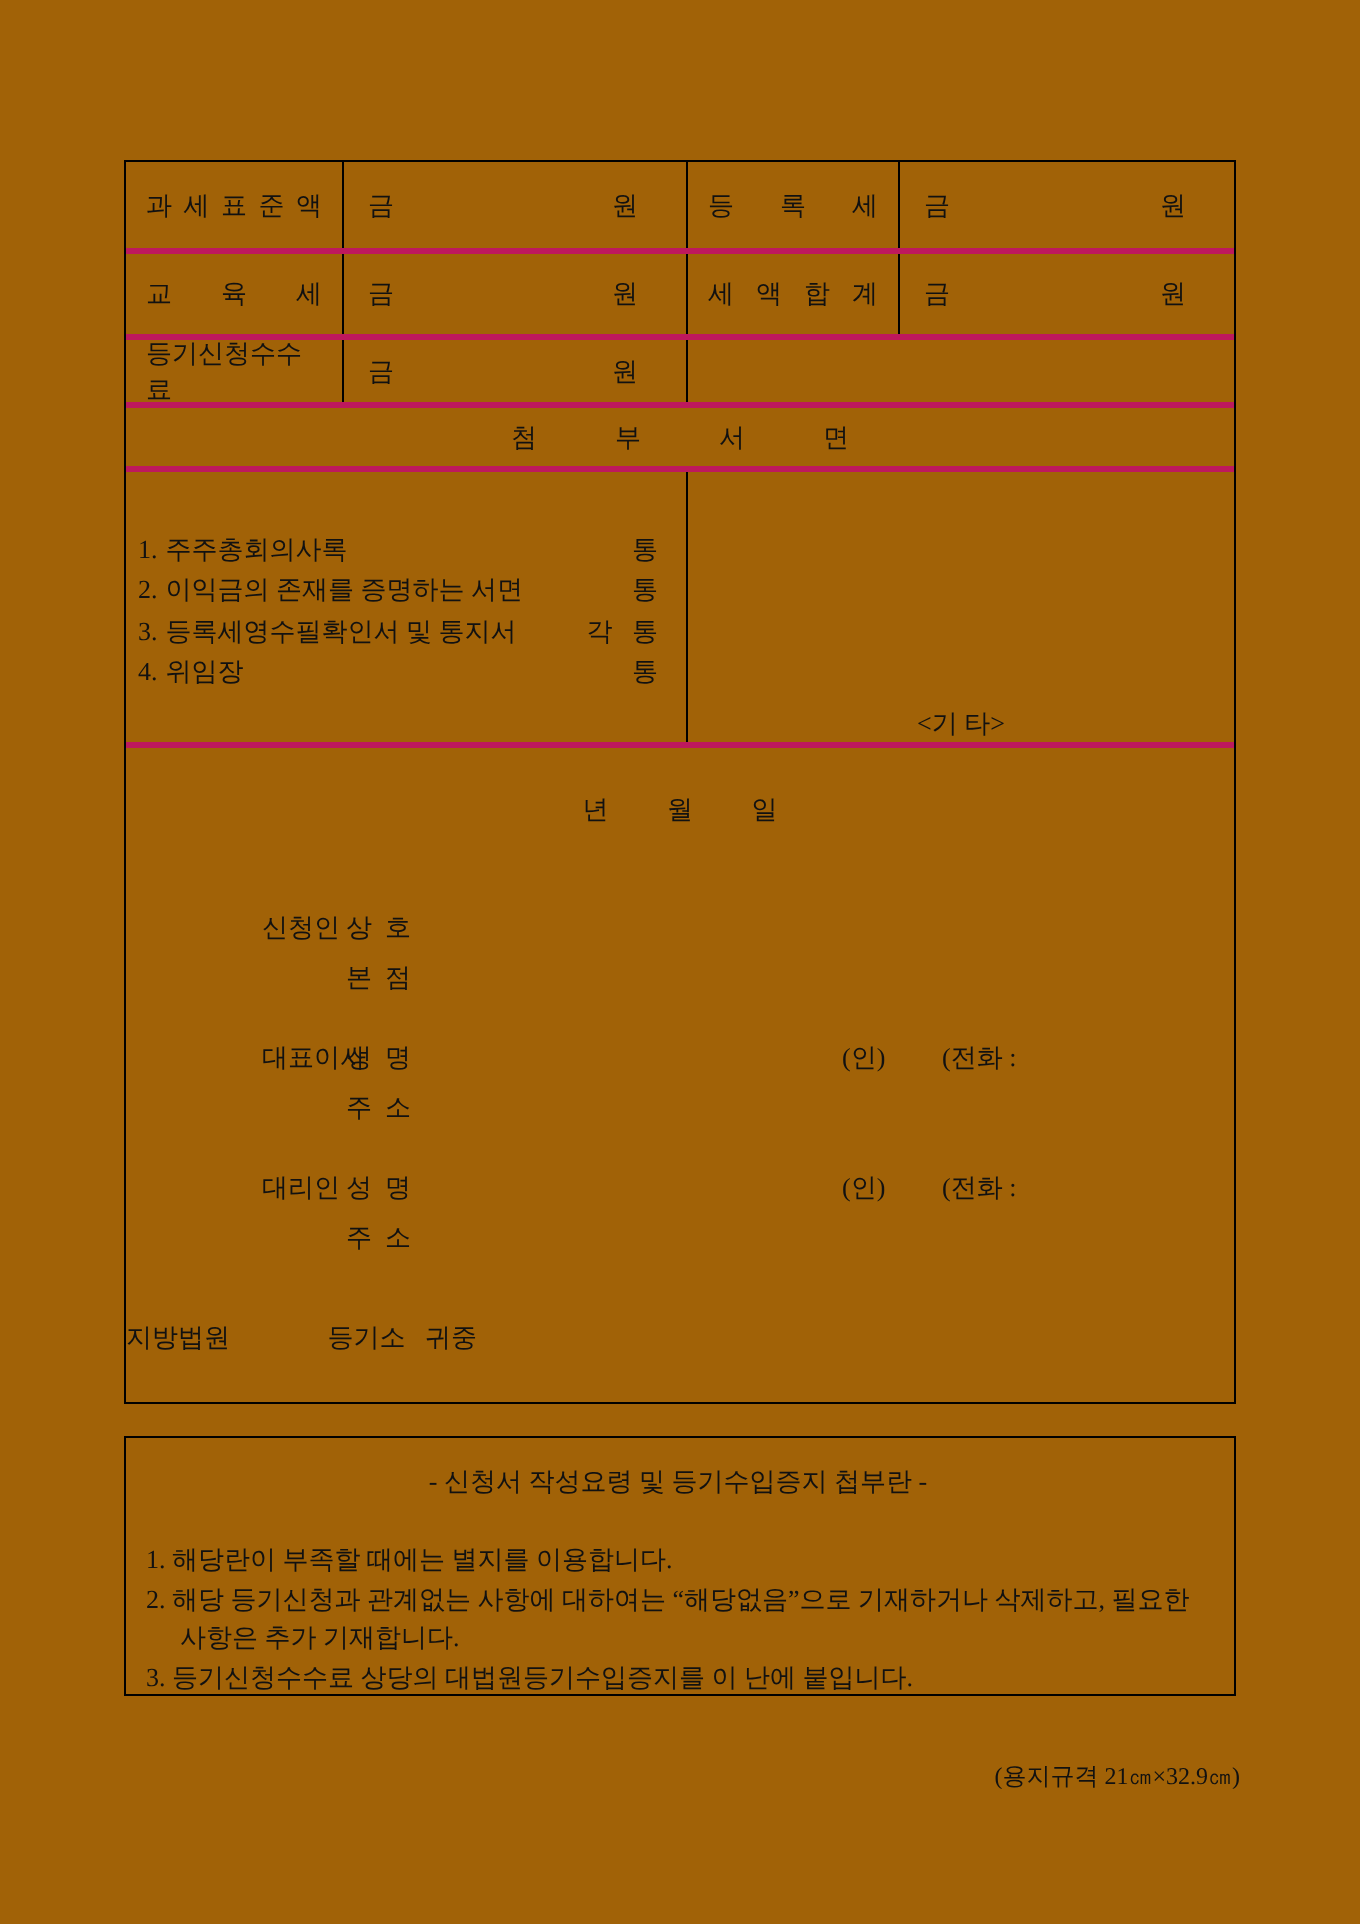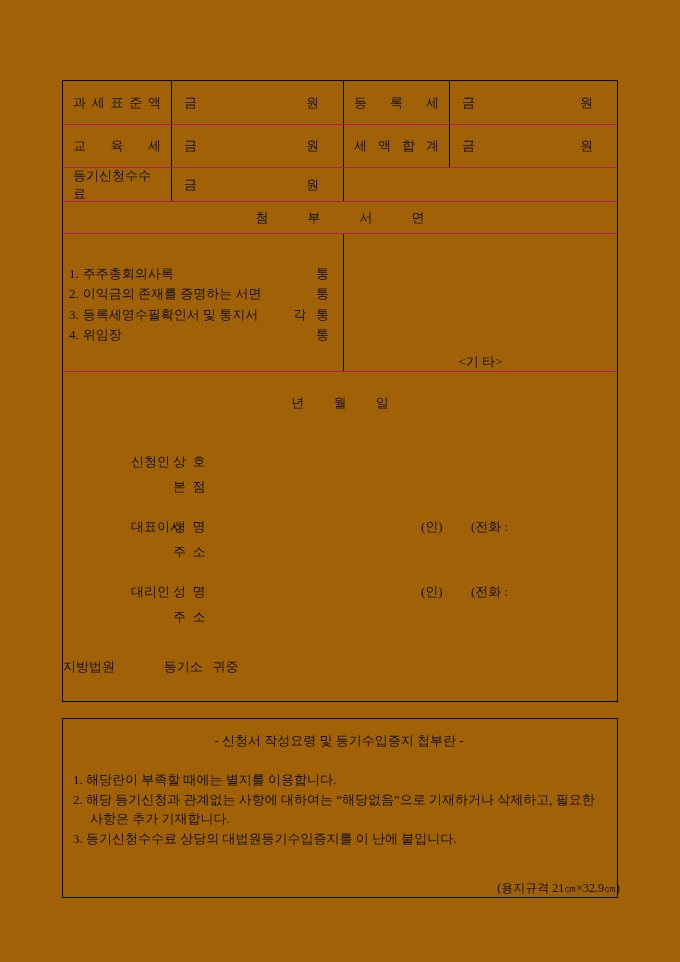--- a/index.html
+++ b/index.html
@@ -18,21 +18,21 @@
   }
 
   
   .form-table {
     position: absolute;
     left: 62px;
     top: 80px;
     width: 556px;
     border: 1px solid #000;
   }
-  .row { display: grid; border-top: 1px solid #be185d; }
+  .row { display: grid; border-top: 3px solid #be185d; }
   .row:first-child { border-top: none; }
   .r-money { grid-template-columns: 108px 172px 106px 1fr; height: 43px; }
   .r-fee   { grid-template-columns: 108px 172px 1fr; height: 34px; }
   .r-attach-header { grid-template-columns: 1fr; height: 32px; }
   .r-attach { grid-template-columns: 280px 1fr; height: 138px; }
   .r-sign { grid-template-columns: 1fr; height: 330px; }
 
   .cell { border-left: 1px solid #000; display: flex; align-items: center; overflow: hidden; }
   .cell:first-child { border-left: none; }
 
@@ -85,21 +85,21 @@
     width: 196px; display: flex; justify-content: space-between;
   }
   .court-line { margin-top: 28px; text-align: left; white-space: pre; }
 
   
   .instructions {
     position: absolute;
     left: 62px;
     top: 718px;
     width: 556px;
-    height: 180px;
+    height: 130px;
     border: 1px solid #000;
     padding: 13px 12px 0 10px;
   }
   .inst-title { text-align: center; margin-bottom: 20px; }
   .inst-item {
     padding-left: 17px;
     text-indent: -17px;
     line-height: 19px;
     margin-bottom: 1px;
   }

